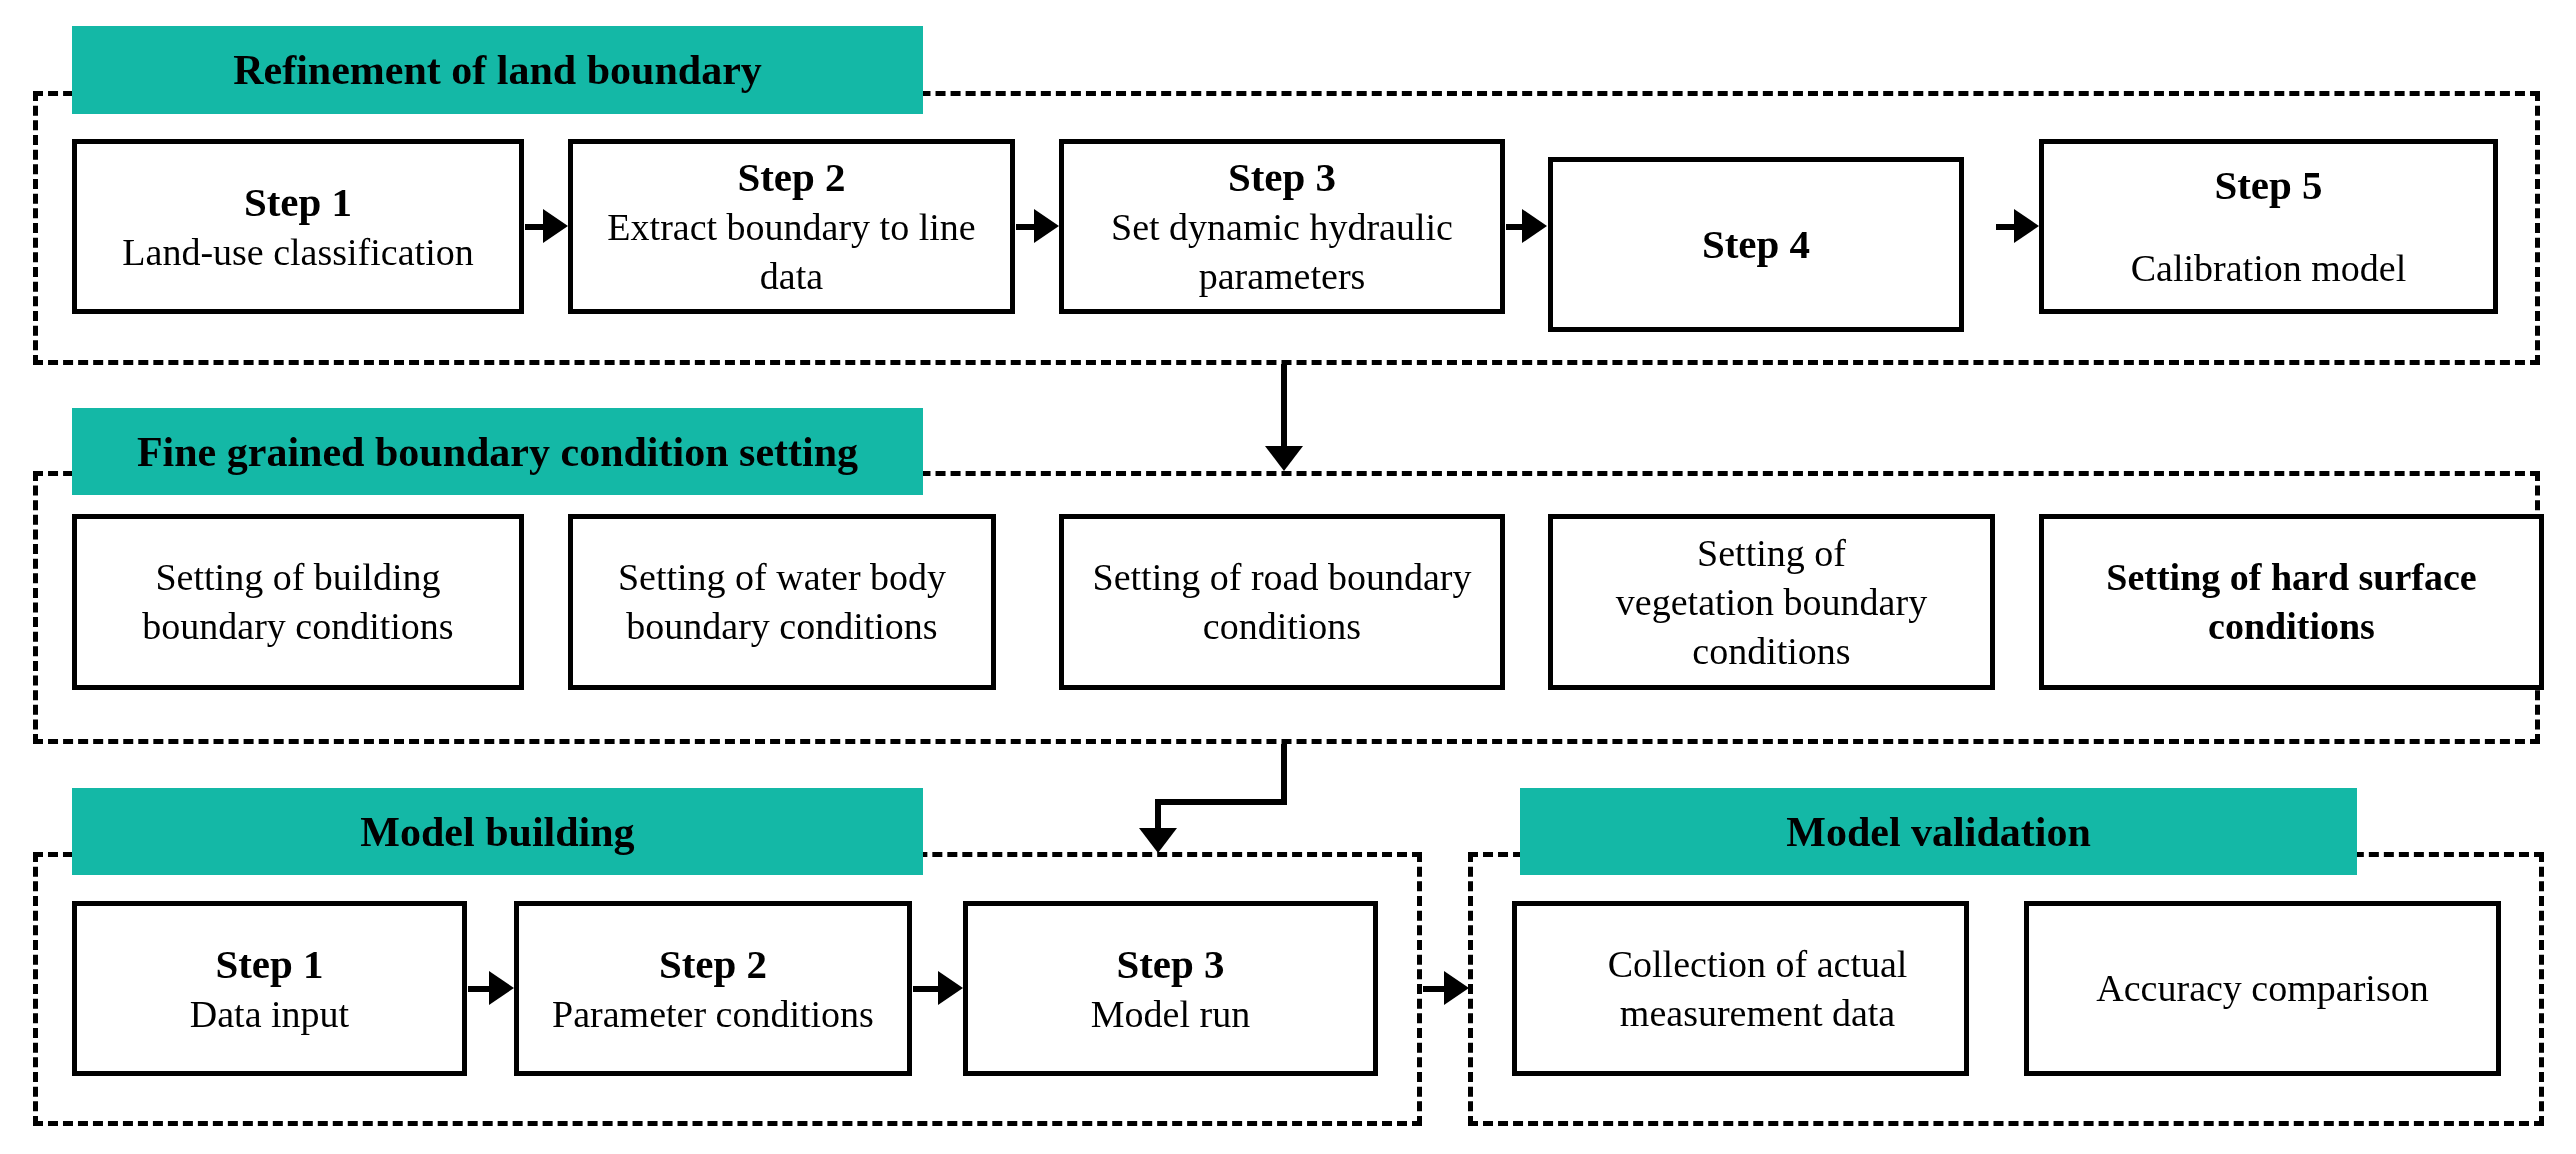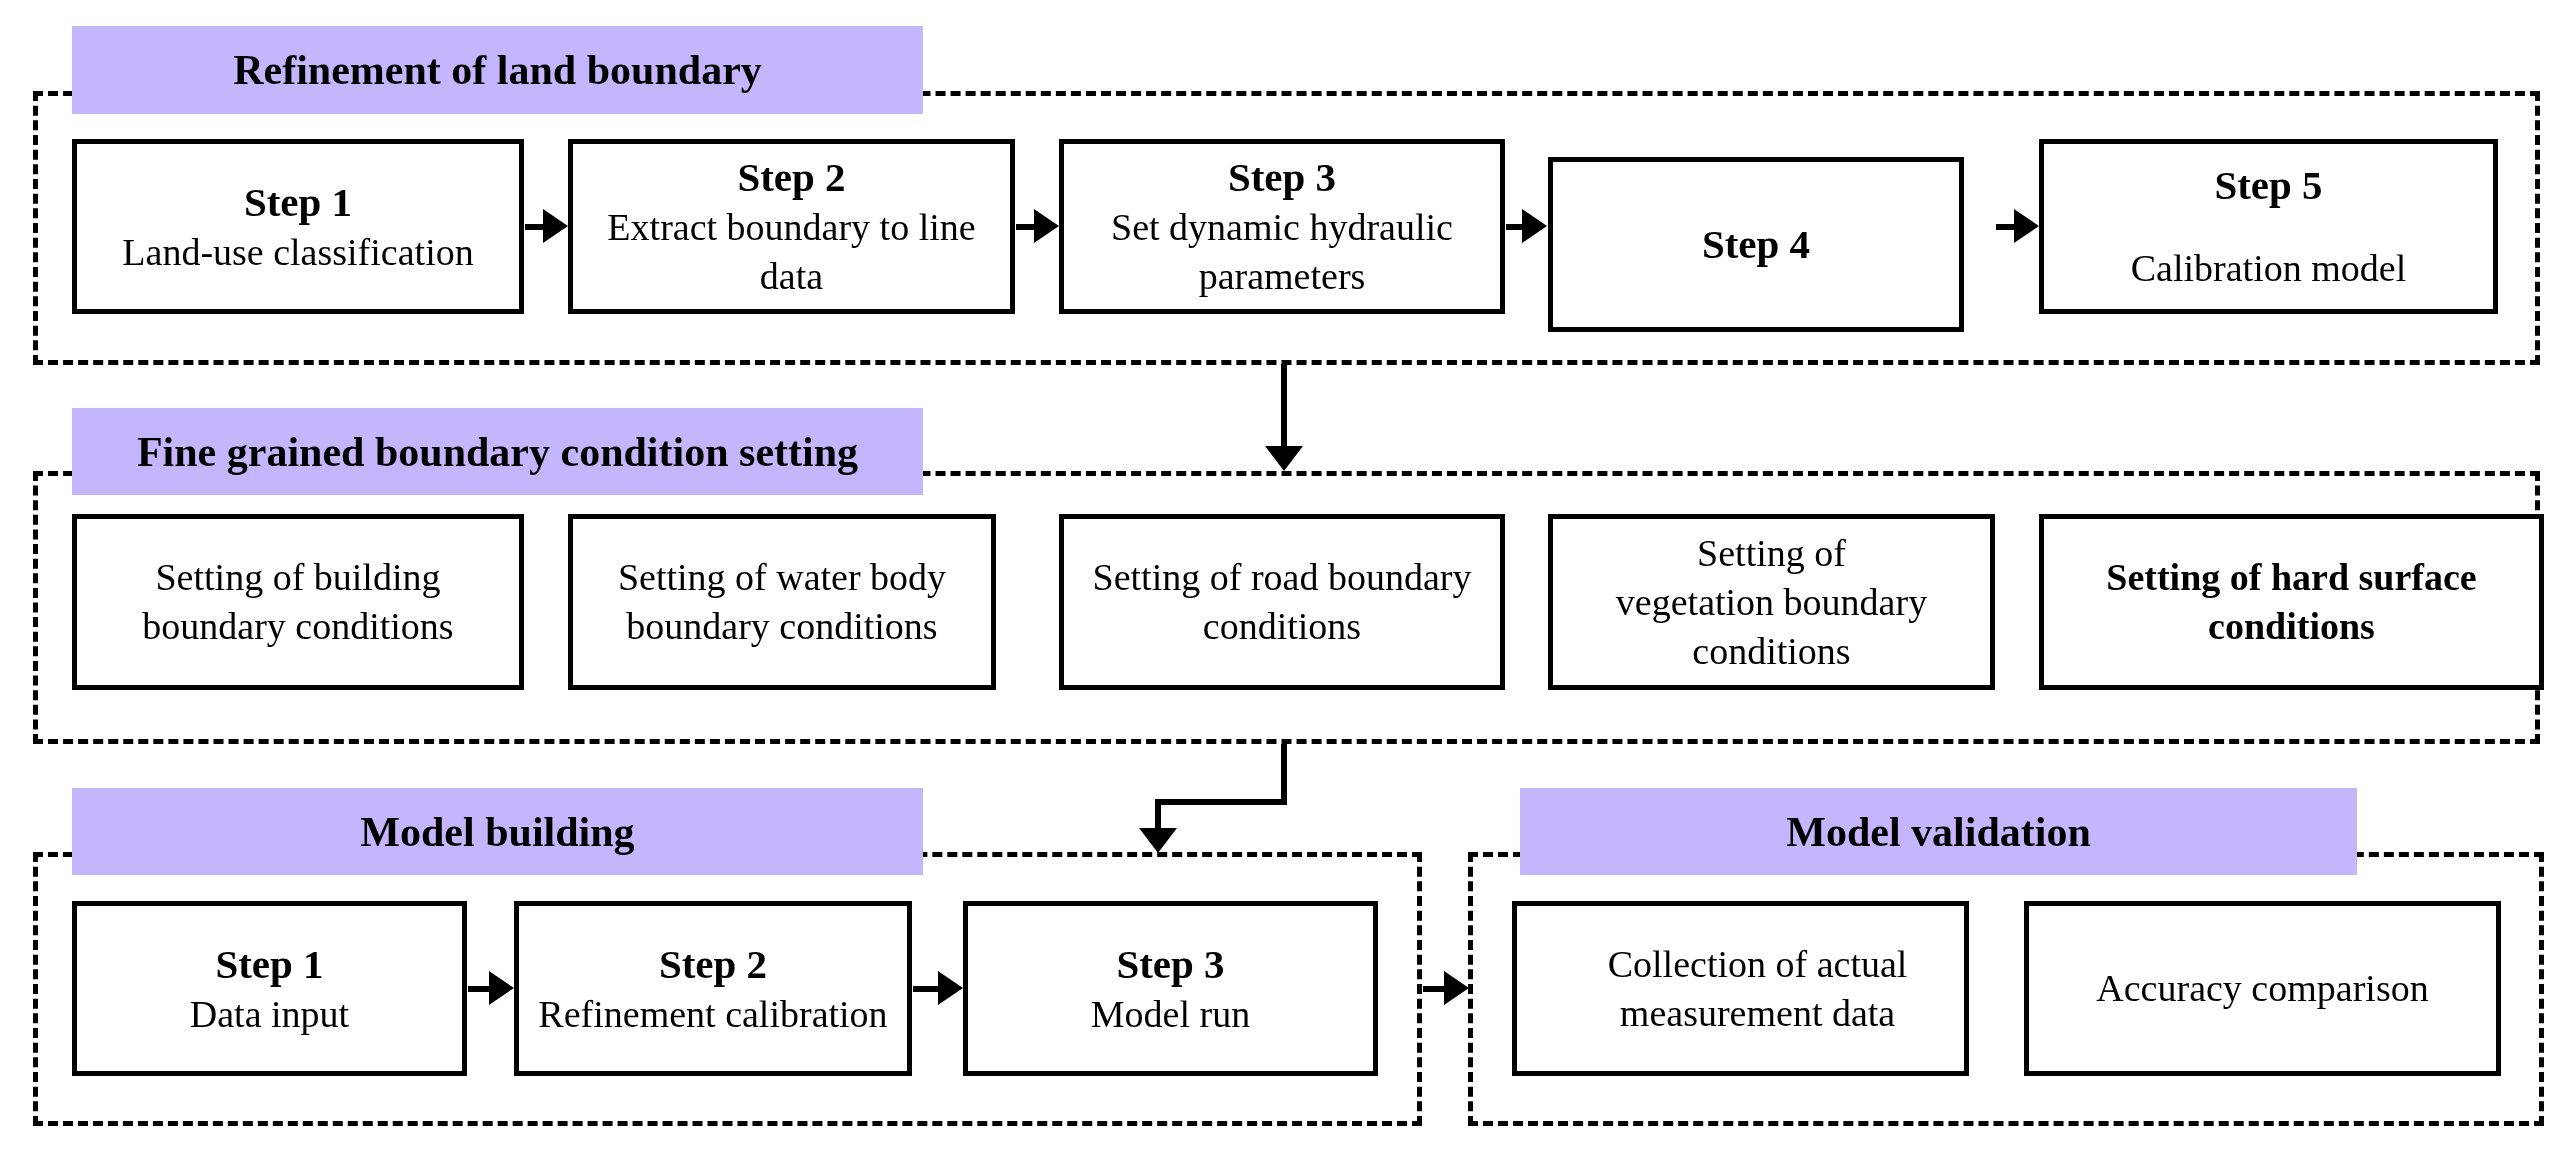--- a/index.html
+++ b/index.html
@@ -4,21 +4,21 @@
 <style>
   html,body{margin:0;padding:0;background:#ffffff;}
   .canvas{
     position:relative;width:2576px;height:1155px;background:#ffffff;
     font-family:"Liberation Serif","DejaVu Serif",serif;color:#000;
     overflow:hidden;
   }
   .canvas *{box-sizing:border-box;}
   .panel{position:absolute;border:5.7px dashed #000;background:transparent;z-index:0;}
   .ptitle{
-    position:absolute;background:#c4b5fd;z-index:3;
+    position:absolute;background:#14b8a6;z-index:3;
     display:flex;align-items:center;justify-content:center;
     font-weight:bold;font-size:42px;text-align:center;
   }
   .fbox{
     position:absolute;background:#ffffff;border:5.7px solid #000;z-index:2;
     display:flex;flex-direction:column;align-items:center;justify-content:center;
     text-align:center;padding:3.3px 4.9px;
   }
   .fstep{font-weight:bold;font-size:41px;line-height:51px;white-space:pre-line;}
   .ftext{font-size:38px;line-height:49px;white-space:pre-line;}
@@ -121,21 +121,21 @@
     <div class="aline" style="left:1155px;top:799px;width:5.7px;height:31px;"></div>
     <div class="head-down" style="left:1139px;top:828px;"></div>
   </div>
 
   <div class="fbox" style="left:72px;top:901px;width:395px;height:175px;">
     <div class="fstep">Step 1</div>
     <div class="ftext">Data input</div>
   </div>
   <div class="fbox" style="left:514px;top:901px;width:398px;height:175px;">
     <div class="fstep">Step 2</div>
-    <div class="ftext">Refinement calibration</div>
+    <div class="ftext">Parameter conditions</div>
   </div>
   <div class="fbox" style="left:963px;top:901px;width:415px;height:175px;">
     <div class="fstep">Step 3</div>
     <div class="ftext">Model run</div>
   </div>
 
   <div>
     <div class="aline" style="left:468px;top:986px;width:23px;height:5.7px;"></div>
     <div class="head-right" style="left:489px;top:971px;"></div>
   </div>

